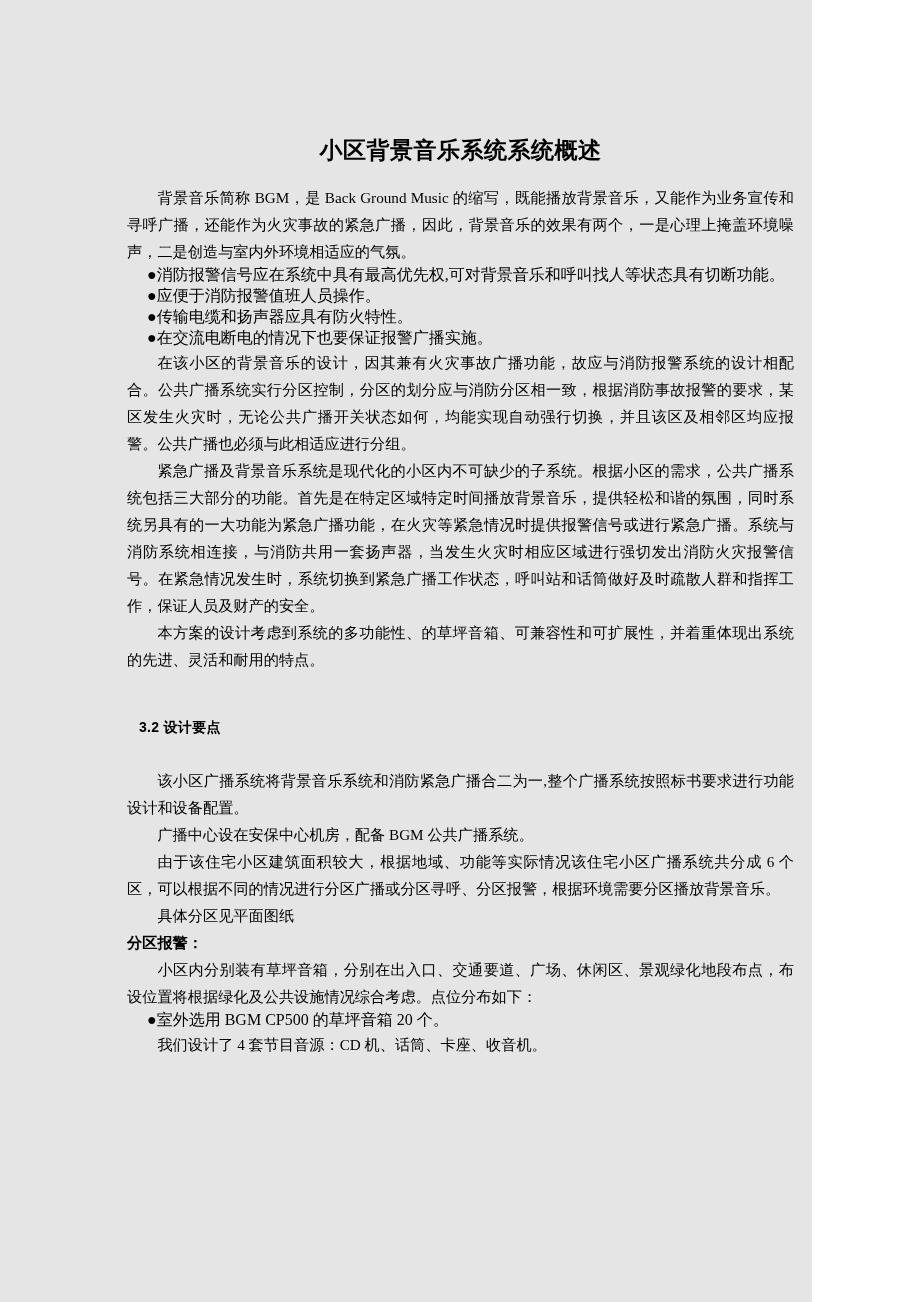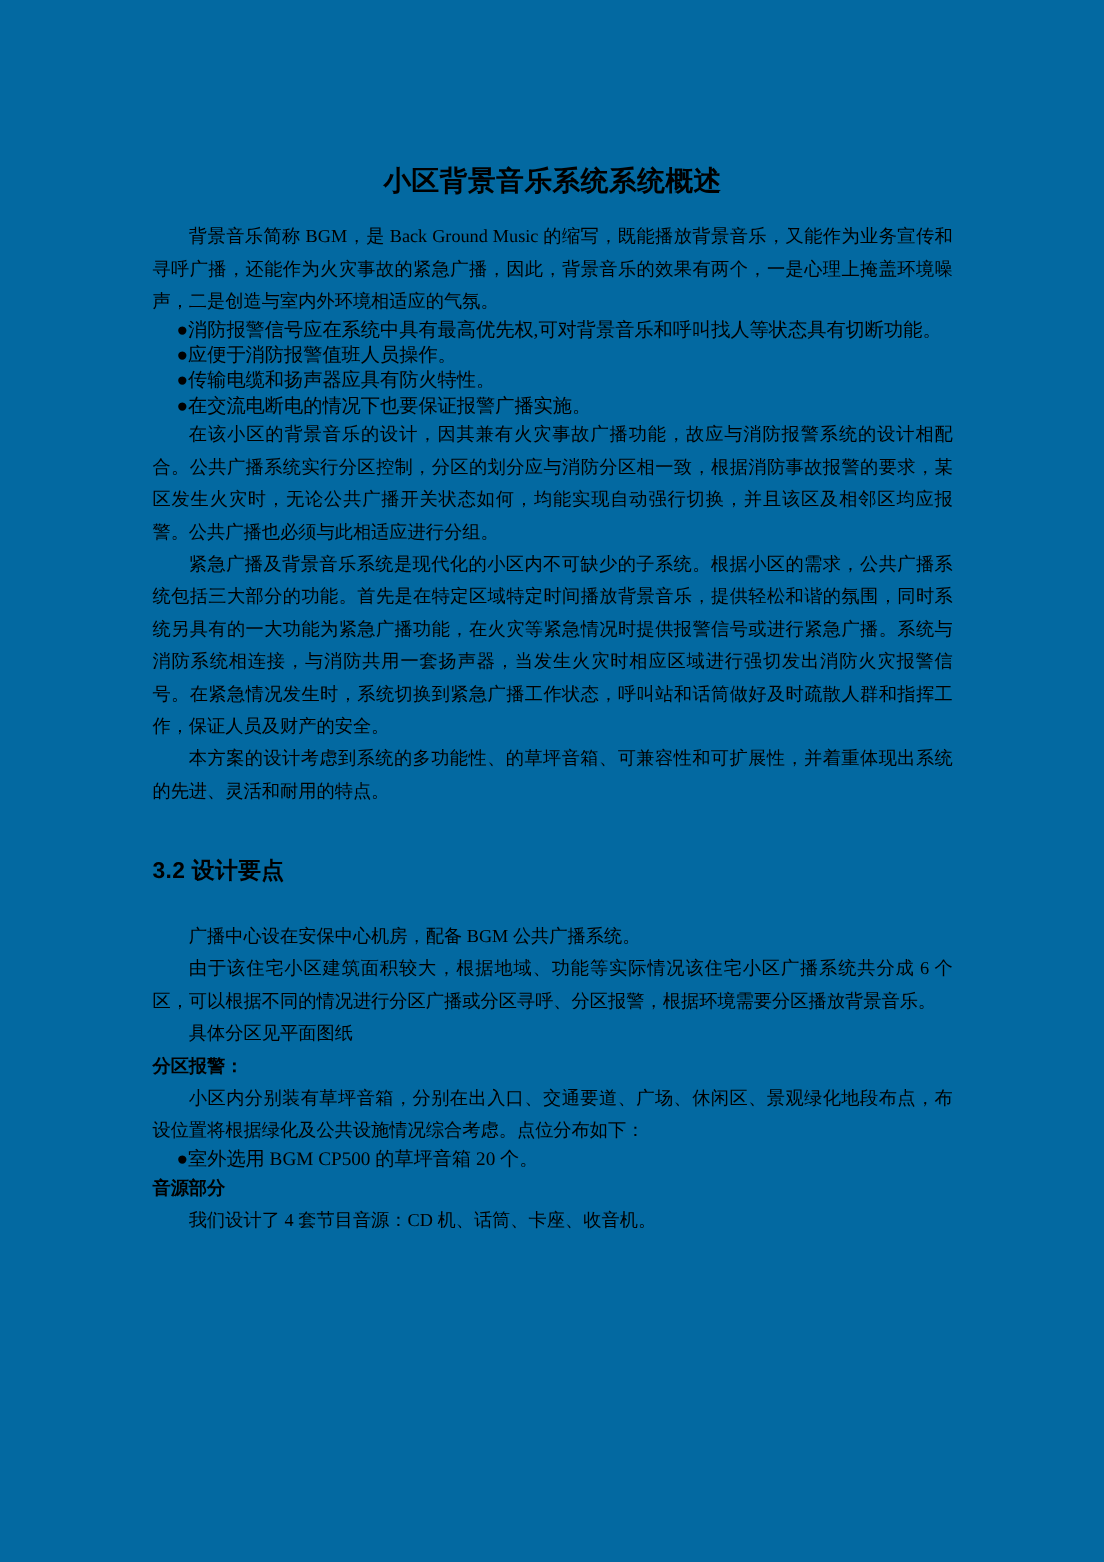--- a/index.html
+++ b/index.html
@@ -6,23 +6,23 @@
     margin: 0;
     padding: 0;
     background: #ffffff;
   }
   body {
     font-family: "Liberation Serif", "DejaVu Serif", serif;
     color: #000000;
   }
   .page {
     position: relative;
-    width: 920px;
+    width: 812px;
     height: 1302px;
-    background: #0369a1;
+    background: #e5e5e5;
     box-sizing: border-box;
     overflow: hidden;
   }
   .content {
     position: absolute;
     left: 127px;
     top: 0;
     width: 667px;
   }
   .doc-title {
@@ -53,24 +53,24 @@
   .bullet-hang > .inner {
     display: block;
     margin-left: 48px;
     text-indent: -48px;
   }
   .bullet-hang > .inner .bullet-glyph {
     width: 48px;
     padding-left: 20px;
   }
   h2.section-heading {
-    font-size: 19px;
+    font-size: 14px;
     font-weight: bold;
     font-family: "Liberation Sans", "DejaVu Sans", sans-serif;
-    margin: 0;
+    margin: 12px;
     line-height: 28px;
     letter-spacing: 0.3px;
   }
   .heading-wrap {
     margin-top: 40px;
     margin-bottom: 26px;
   }
   .bold-label {
     font-size: 15.2px;
     line-height: 27px;
@@ -101,29 +101,29 @@
       <p class="para">紧急广播及背景音乐系统是现代化的小区内不可缺少的子系统。根据小区的需求，公共广播系统包括三大部分的功能。首先是在特定区域特定时间播放背景音乐，提供轻松和谐的氛围，同时系统另具有的一大功能为紧急广播功能，在火灾等紧急情况时提供报警信号或进行紧急广播。系统与消防系统相连接，与消防共用一套扬声器，当发生火灾时相应区域进行强切发出消防火灾报警信号。在紧急情况发生时，系统切换到紧急广播工作状态，呼叫站和话筒做好及时疏散人群和指挥工作，保证人员及财产的安全。</p>
       <p class="para">本方案的设计考虑到系统的多功能性、的草坪音箱、可兼容性和可扩展性，并着重体现出系统的先进、灵活和耐用的特点。</p>
 
     </div>
 
     <div class="heading-wrap">
       <h2 class="section-heading">3.2 设计要点</h2>
     </div>
 
     <div>
+      <p class="para">该小区广播系统将背景音乐系统和消防紧急广播合二为一,整个广播系统按照标书要求进行功能设计和设备配置。</p>
       <p class="para">广播中心设在安保中心机房，配备 BGM 公共广播系统。</p>
       <p class="para">由于该住宅小区建筑面积较大，根据地域、功能等实际情况该住宅小区广播系统共分成 6 个区，可以根据不同的情况进行分区广播或分区寻呼、分区报警，根据环境需要分区播放背景音乐。</p>
       <p class="para">具体分区见平面图纸</p>
 
       <p class="bold-label">分区报警：</p>
 
       <p class="para">小区内分别装有草坪音箱，分别在出入口、交通要道、广场、休闲区、景观绿化地段布点，布设位置将根据绿化及公共设施情况综合考虑。点位分布如下：</p>
 
       <div class="bullet-hang"><span class="inner"><span class="bullet-glyph">●</span><span class="bullet-text">室外选用 BGM CP500 的草坪音箱 20 个。</span></span></div>
 
-      <p class="bold-label">音源部分</p>
 
       <p class="para">我们设计了 4 套节目音源：CD 机、话筒、卡座、收音机。</p>
     </div>
 
   </div>
 </div>
 
 </body></html>

